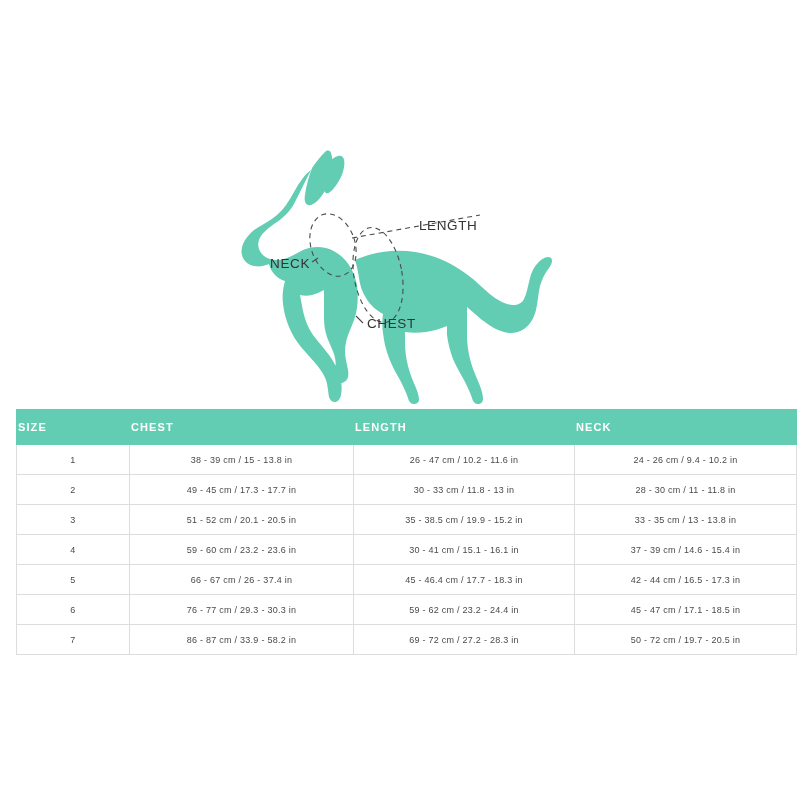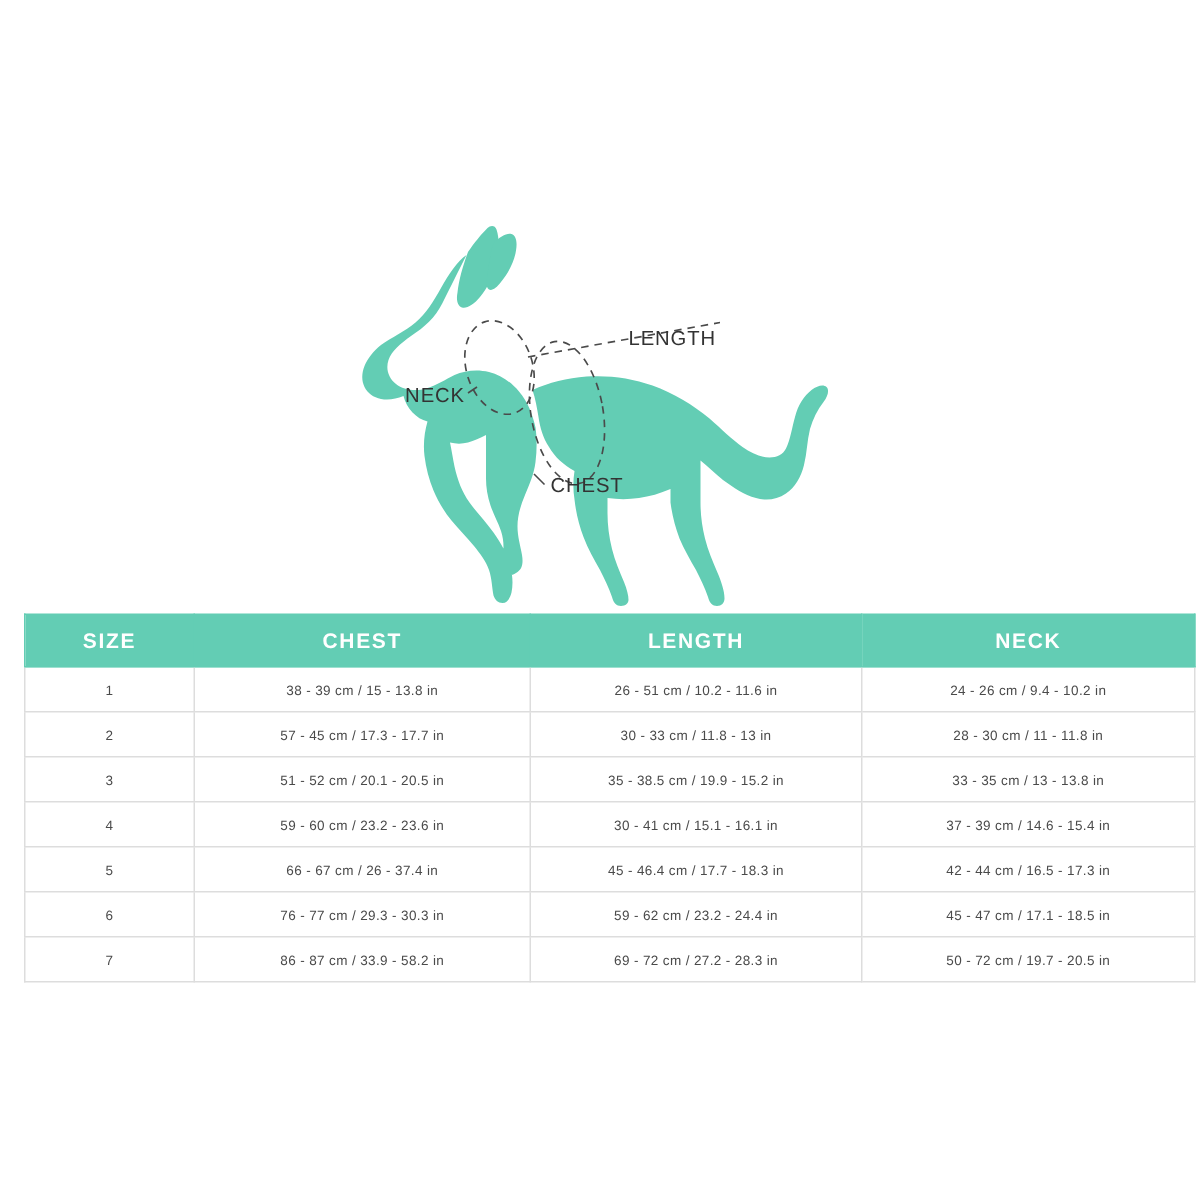--- a/index.html
+++ b/index.html
@@ -50,25 +50,25 @@
     width: 768px;
   }
   table.size-table {
     border-collapse: collapse;
     width: 768px;
     table-layout: fixed;
   }
   table.size-table th {
     background: #63cdb4;
     color: #ffffff;
-    font-size: 14px;
+    font-size: 11px;
     font-weight: bold;
     letter-spacing: 1.1px;
     height: 32px;
-    text-align: center;
+    text-align: left;
     border: 1px solid #63cdb4;
     vertical-align: middle;
     margin-left: 17px;
   }
   table.size-table th.col-size   { width: 110px; }
   table.size-table th.col-chest  { width: 221px; }
   table.size-table th.col-length { width: 218px; }
   table.size-table th.col-neck   { width: 219px; }
 
   table.size-table td {
@@ -224,26 +224,26 @@
           <th class="col-size">SIZE</th>
           <th class="col-chest">CHEST</th>
           <th class="col-length">LENGTH</th>
           <th class="col-neck">NECK</th>
         </tr>
       </thead>
       <tbody>
         <tr>
           <td>1</td>
           <td>38 - 39 cm / 15 - 13.8 in</td>
-          <td>26 - 51 cm / 10.2 - 11.6 in</td>
+          <td>26 - 47 cm / 10.2 - 11.6 in</td>
           <td>24 - 26 cm / 9.4 - 10.2 in</td>
         </tr>
         <tr>
           <td>2</td>
-          <td>57 - 45 cm / 17.3 - 17.7 in</td>
+          <td>49 - 45 cm / 17.3 - 17.7 in</td>
           <td>30 - 33 cm / 11.8 - 13 in</td>
           <td>28 - 30 cm / 11 - 11.8 in</td>
         </tr>
         <tr>
           <td>3</td>
           <td>51 - 52 cm / 20.1 - 20.5 in</td>
           <td>35 - 38.5 cm / 19.9 - 15.2 in</td>
           <td>33 - 35 cm / 13 - 13.8 in</td>
         </tr>
         <tr>

